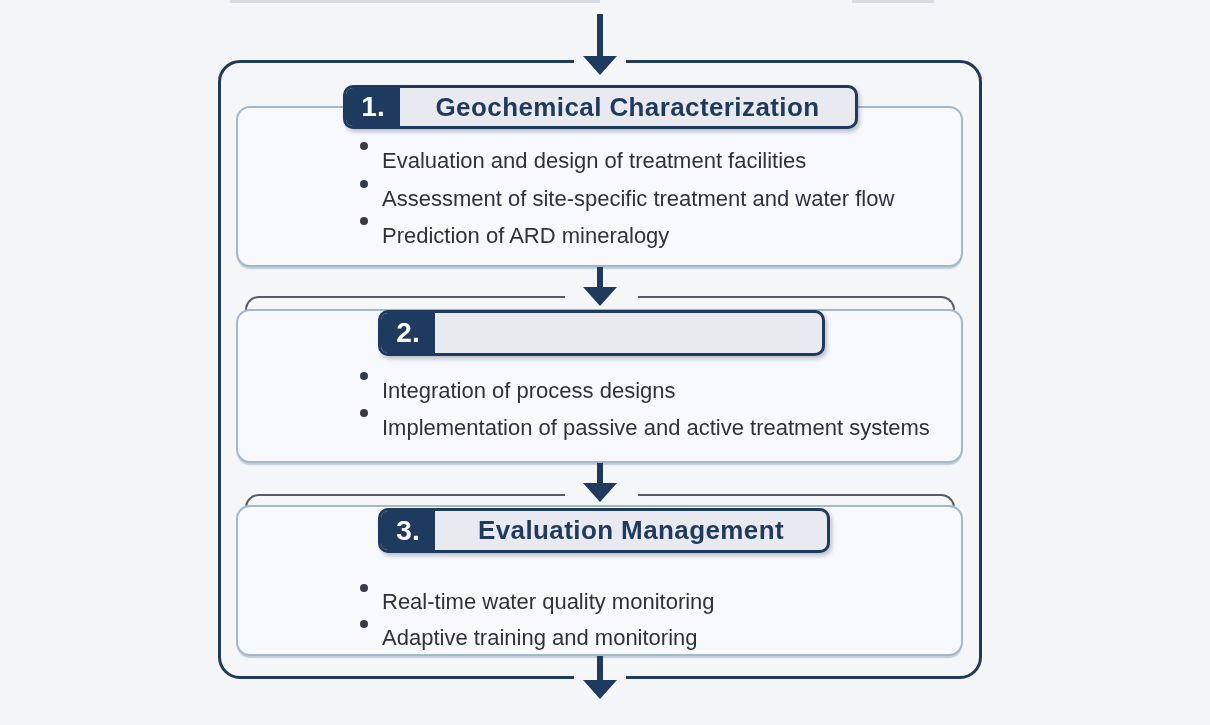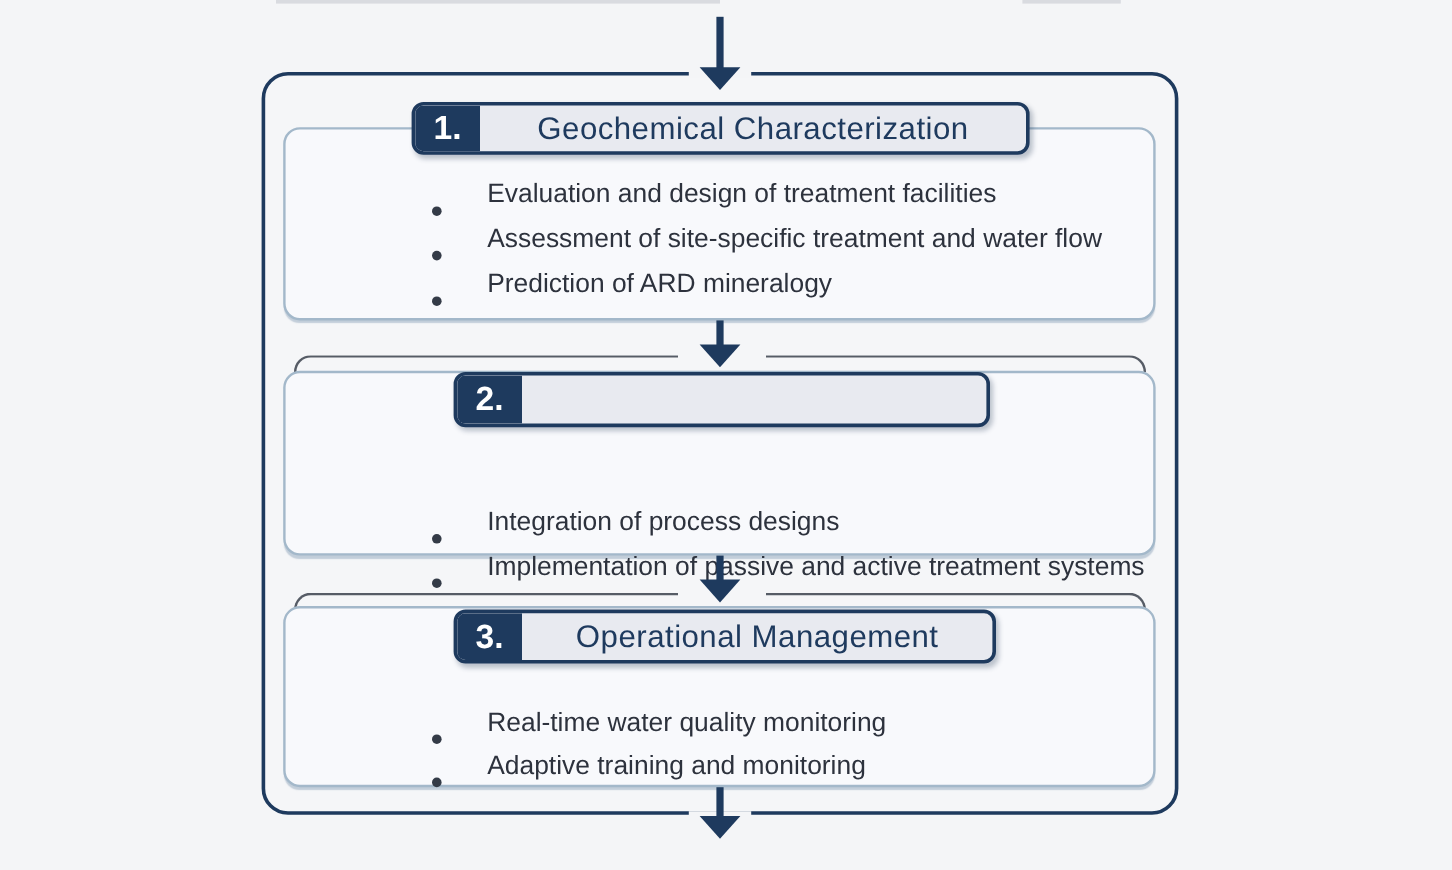--- a/index.html
+++ b/index.html
@@ -41,42 +41,42 @@
     box-sizing:border-box;z-index:4;
     box-shadow:2px 3px 4px rgba(30,50,80,.28);
   }
   .badge .num{
     flex:0 0 54px;background:#1e3a5e;color:#ffffff;
     display:flex;align-items:center;justify-content:center;
     font-size:28px;font-weight:700;
   }
   .badge .title{
     flex:1;display:flex;align-items:center;justify-content:center;
-    color:#1e3a5e;font-size:26px;font-weight:400;letter-spacing:.4px;
+    color:#1e3a5e;font-size:26px;font-weight:700;letter-spacing:.4px;
     white-space:nowrap;padding:0 14px;
   }
   #badge1{left:343px;top:85px;width:515px;height:44px;}
   #badge2{left:378px;top:310px;width:447px;height:46px;}
   #badge3{left:378px;top:508px;width:452px;height:45px;}
 
   
   .bullets{
     position:absolute;margin:0;padding:0;list-style:none;z-index:3;
   }
   .bullets li{
-    display:flex;align-items:flex-end;white-space:nowrap;
-    color:#2d323d;font-size:22px;gap:24px;
+    display:flex;align-items:flex-start;white-space:nowrap;
+    color:#2d323d;font-size:22px;
   }
   .bullets li .dot{
     width:8px;height:8px;border-radius:50%;background:#343b47;
     margin-right:14px;flex:0 0 8px;
   }
   #bullets1{left:360px;top:142px;}
   #bullets1 li{line-height:37.5px;height:37.5px;}
-  #bullets2{left:360px;top:372px;margin-top:44px;}
+  #bullets2{left:360px;top:372px;}
   #bullets2 li{line-height:37px;height:37px;}
   #bullets3{left:360px;top:568px;margin-top:16px;}
   #bullets3 li{line-height:36px;height:36px;}
 
   
   .stem{position:absolute;width:6px;background:#1e3a5e;z-index:4;}
   .head{
     position:absolute;width:0;height:0;z-index:4;
     border-left:17px solid transparent;border-right:17px solid transparent;
     border-top:19px solid #1e3a5e;
@@ -139,21 +139,21 @@
   </ul>
 
   <div class="stem" style="left:597px;top:463px;height:22px;"></div>
   <div class="head" style="left:583px;top:483px;"></div>
   <div class="echo left" style="left:245px;top:494px;width:320px;"></div>
   <div class="echo right" style="left:638px;top:494px;width:317px;"></div>
 
   <div id="stage3" class="stage-box"></div>
   <div id="badge3" class="badge">
     <span class="num">3.</span>
-    <span class="title">Operational Management</span>
+    <span class="title">Evaluation Management</span>
   </div>
   <ul id="bullets3" class="bullets">
     <li>
         <span class="dot"></span>
         <span>Real-time water quality monitoring</span>
       </li>
     <li>
         <span class="dot"></span>
         <span>Adaptive training and monitoring</span>
       </li>

